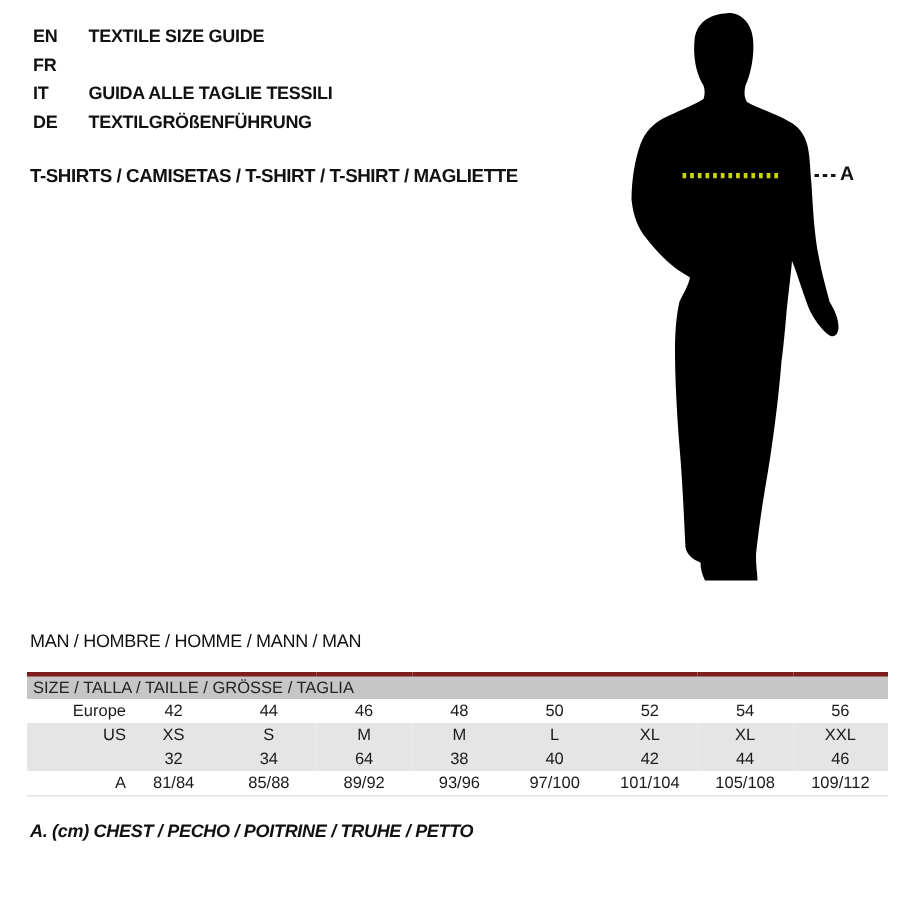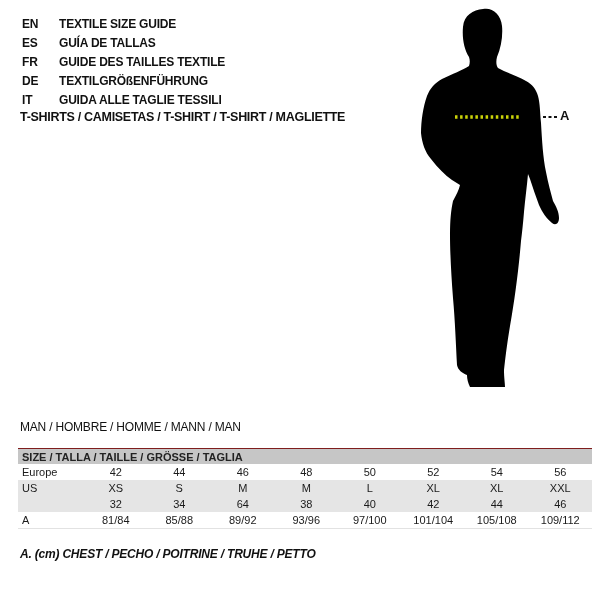--- a/index.html
+++ b/index.html
@@ -33,59 +33,54 @@
     font-weight:normal;font-size:12px;letter-spacing:-0.2px;
   }
   
   table.size-table{
     position:absolute;left:18px;top:448px;width:574px;
     border-collapse:collapse;table-layout:fixed;
     font-size:11px;color:#1a1a1a;
   }
   table.size-table col.c-label{width:66px;}
   table.size-table th{
-    background:#c6c6c6;border-top:1px solid #7f1d1d;
-    font-weight:bold;text-align:left;padding:1px 0 1px 4px;
+    background:#c6c6c6;border-top:3px solid #7f1d1d;
+    font-weight:normal;text-align:left;padding:1px 0 1px 4px;
     height:13px;color:#222;
   }
   table.size-table td{
     height:16px;padding:0;text-align:center;vertical-align:middle;
   }
-  table.size-table td.lbl{text-align:left;padding-left:4px;}
+  table.size-table td.lbl{text-align:right;padding-left:4px;}
   table.size-table tr.shaded td{background:#e5e5e5;}
   table.size-table tr.last td{border-bottom:1px solid #e2e2e2;}
   
   .footnote{
     position:absolute;left:20px;top:547px;
     font-weight:bold;font-size:12px;letter-spacing:-0.2px;font-style:italic;
   }
 </style>
 </head>
 <body>
 
 <div class="lang-block">
   <div class="lang-row">
     <span class="lang-code">EN</span>
     <span>TEXTILE SIZE GUIDE</span>
   </div>
   <div class="lang-row">
-    <span class="lang-code">ES</span>
-    <span>GUÍA DE TALLAS</span>
+    <span class="lang-code">FR</span>
   </div>
   <div class="lang-row">
-    <span class="lang-code">FR</span>
-    <span>GUIDE DES TAILLES TEXTILE</span>
+    <span class="lang-code">IT</span>
+    <span>GUIDA ALLE TAGLIE TESSILI</span>
   </div>
   <div class="lang-row">
     <span class="lang-code">DE</span>
     <span>TEXTILGRÖßENFÜHRUNG</span>
-  </div>
-  <div class="lang-row">
-    <span class="lang-code">IT</span>
-    <span>GUIDA ALLE TAGLIE TESSILI</span>
   </div>
 </div>
 
 <div class="cat-block">
   <div>T-SHIRTS / CAMISETAS / T-SHIRT / T-SHIRT / MAGLIETTE</div>
 </div>
 
 <div class="figure-wrap">
   <svg width="170" height="390" viewBox="0 0 170 390">
     <path fill="#000000" d="

